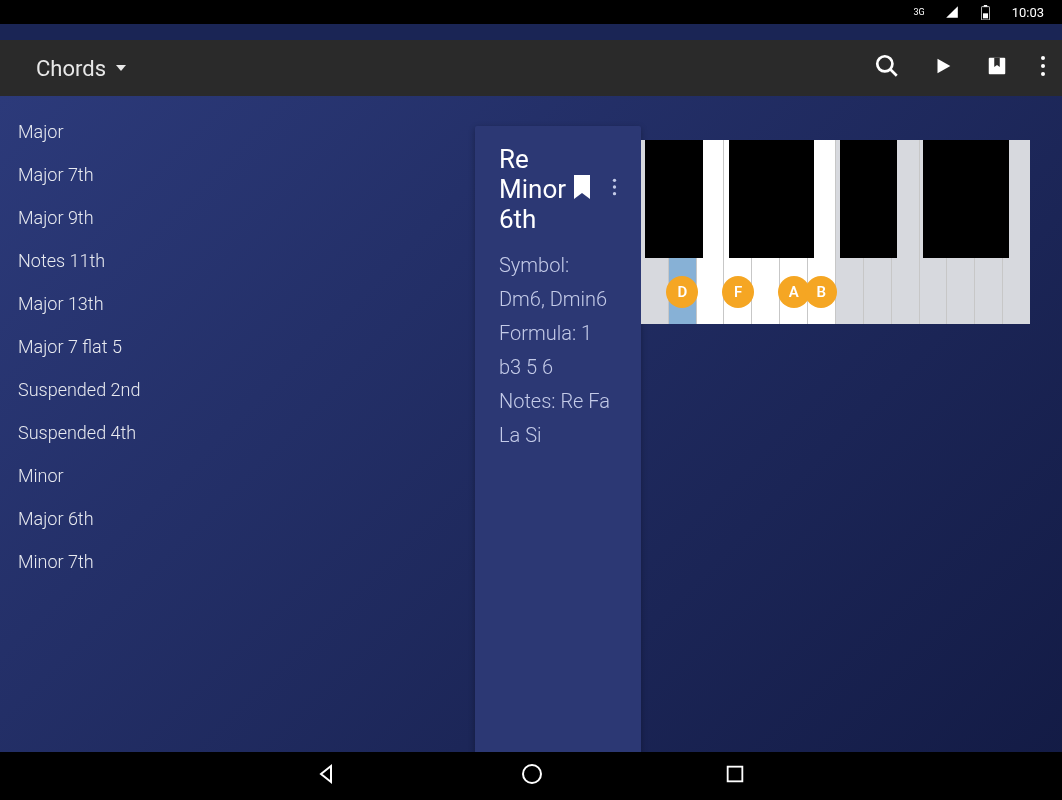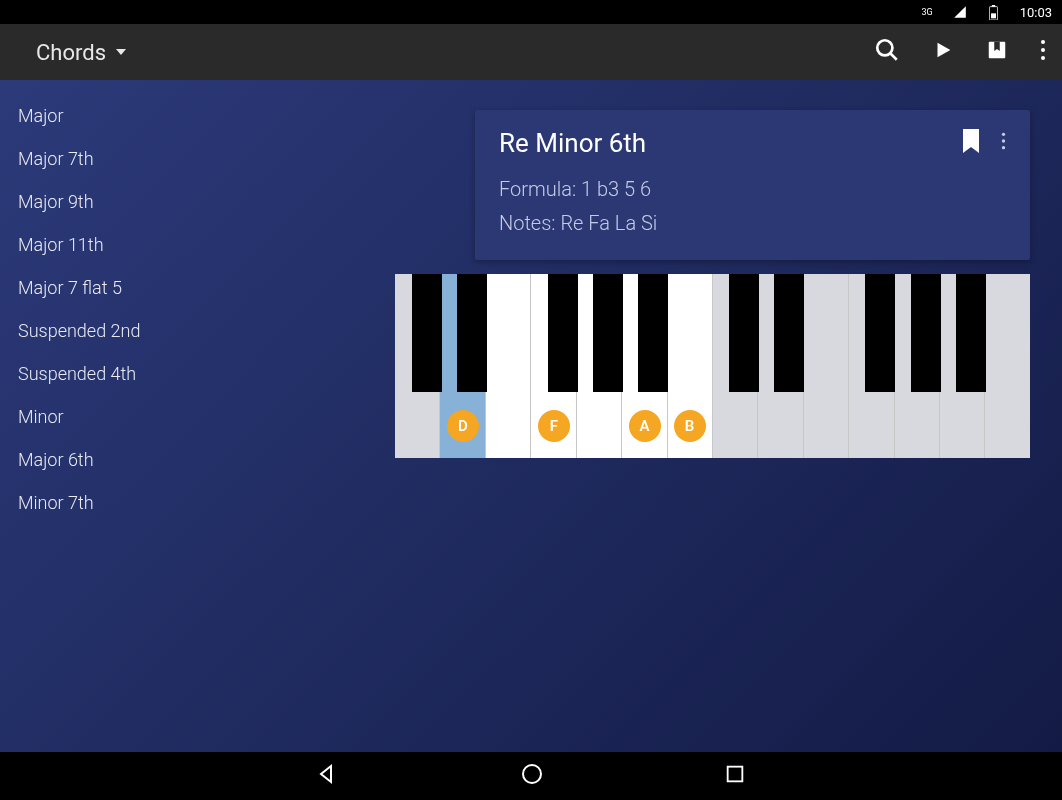--- a/index.html
+++ b/index.html
@@ -10,34 +10,35 @@
       font-family: Roboto, Arial, sans-serif;
       overflow: hidden;
       position: relative;
     }
     .status-bar {
       height: 24px;
       background: #000;
       display: flex;
       justify-content: flex-end;
       align-items: center;
-      padding-right: 10px;
+      padding-right: 18px;
       gap: 22px;
       color: #fff;
       font-size: 13px;
     }
     .status-bar .net-label { font-size: 9px; margin-right: -2px; }
     .status-bar svg { display: block; }
     .app-bar {
       height: 56px;
       background: #2a2a2a;
       display: flex;
       align-items: center;
       padding: 0 16px 0 36px;
       color: #fff;
+      margin-top: 16px;
     }
     .app-title-group {
       display: flex;
       align-items: center;
       gap: 10px;
       cursor: pointer;
     }
     .app-title { font-size: 22px; font-weight: 400; color: #e8e8e8; }
     .caret-down {
       width: 0; height: 0;
@@ -66,21 +67,21 @@
       color: #e8eaf0;
       font-size: 18px;
       font-weight: 300;
       padding: 11px 18px;
       cursor: pointer;
     }
     .content {
       flex: 1;
       padding: 30px 32px 0 20px;
       display: flex;
-      flex-direction: column;
+      flex-direction: row;
     }
     .chord-card {
       background: #2c3874;
       border-radius: 2px;
       padding: 18px 24px 20px 24px;
       margin-left: 80px;
       box-shadow: 0 2px 6px rgba(0,0,0,0.3);
       position: relative;
     }
     .chord-head {
@@ -214,21 +215,22 @@
         </svg>
     </span>
   </div>
 </div>
 
 <div class="main">
   <div class="sidebar" id="sidebar">
       <div class="sidebar-item">Major</div>
       <div class="sidebar-item">Major 7th</div>
       <div class="sidebar-item">Major 9th</div>
-      <div class="sidebar-item">Major 11th</div>
+      <div class="sidebar-item">Notes 11th</div>
+      <div class="sidebar-item">Major 13th</div>
       <div class="sidebar-item">Major 7 flat 5</div>
       <div class="sidebar-item">Suspended 2nd</div>
       <div class="sidebar-item">Suspended 4th</div>
       <div class="sidebar-item">Minor</div>
       <div class="sidebar-item">Major 6th</div>
       <div class="sidebar-item">Minor 7th</div>
     </div>
 
   <div class="content">
     <div class="chord-card">
@@ -242,20 +244,21 @@
           </span>
           <span>
             <svg width="5" height="20" viewBox="0 0 6 22" fill="#c4cbe8">
                 <circle cx="3" cy="3" r="2"></circle>
                 <circle cx="3" cy="11" r="2"></circle>
                 <circle cx="3" cy="19" r="2"></circle>
               </svg>
           </span>
         </div>
       </div>
+      <div class="chord-line">Symbol: Dm6, Dmin6</div>
       <div class="chord-line">Formula: 1 b3 5 6</div>
       <div class="chord-line">Notes: Re Fa La Si</div>
     </div>
 
     <div class="piano-wrap">
       <div class="white-keys" id="white-keys">
           <div class="white-key dim"></div>
           <div class="white-key hl"></div>
           <div class="white-key"></div>
           <div class="white-key"></div>

